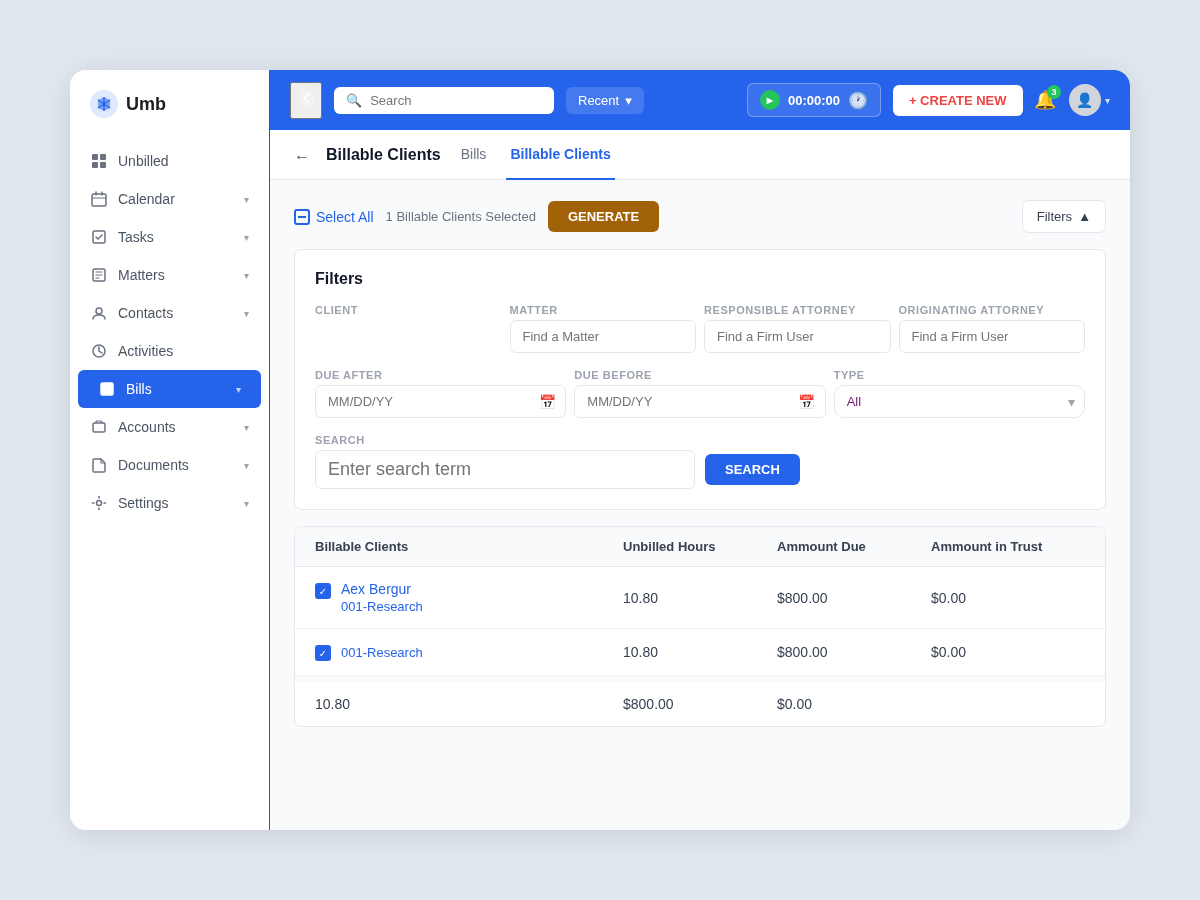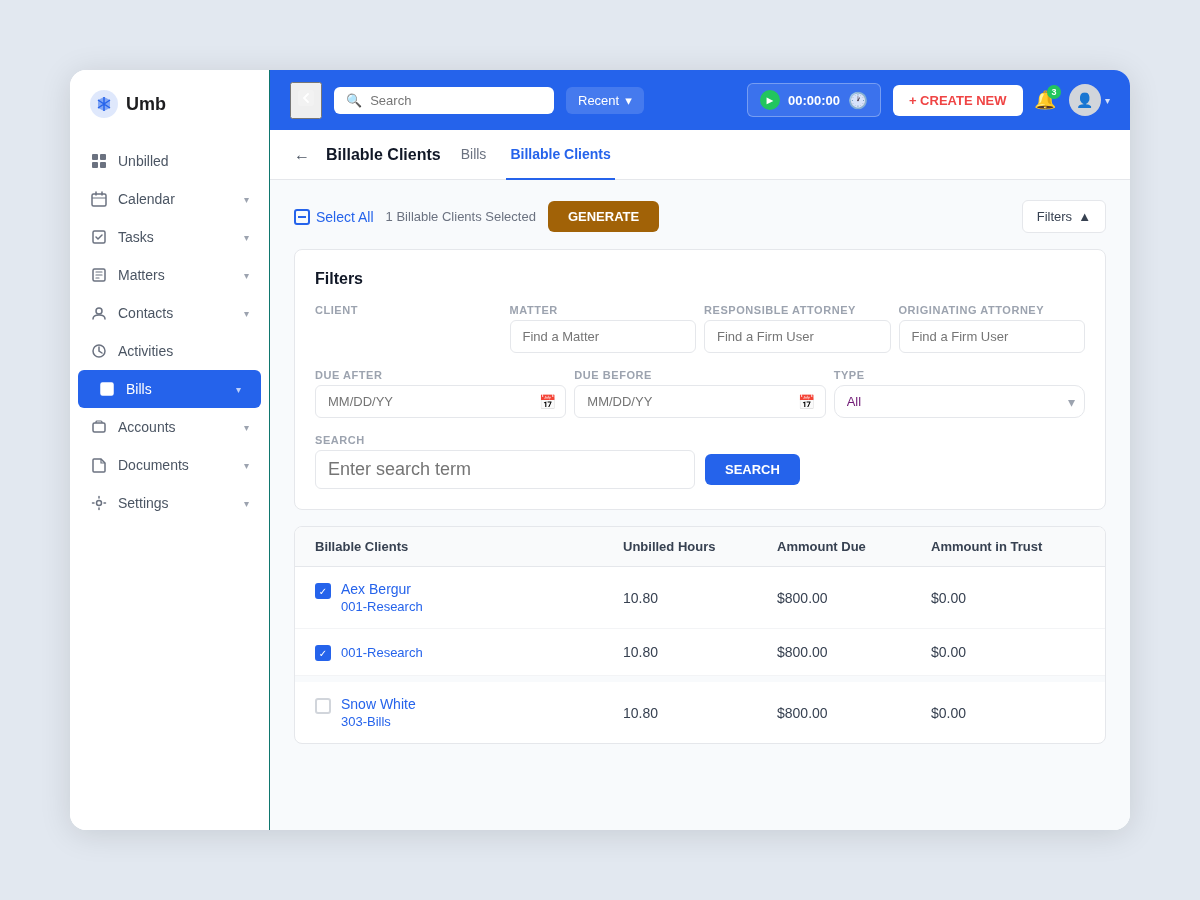--- a/index.html
+++ b/index.html
@@ -807,27 +807,20 @@
             <div>
               <div class="matter-name">001-Research</div>
             </div>
           </div>
           <div class="cell-val">10.80</div>
           <div class="cell-val">$800.00</div>
           <div class="cell-val">$0.00</div>
         </div>
 
         <div class="table-row" style="border-top: 6px solid #f8fafc;">
-          <div class="checkbox-cell">
-            <div class="checkbox"></div>
-            <div>
-              <div class="client-name">Snow White</div>
-              <div class="matter-name">303-Bills</div>
-            </div>
-          </div>
           <div class="cell-val">10.80</div>
           <div class="cell-val">$800.00</div>
           <div class="cell-val">$0.00</div>
         </div>
 
       </div>
     </div>
   </div>
 </div>
 

